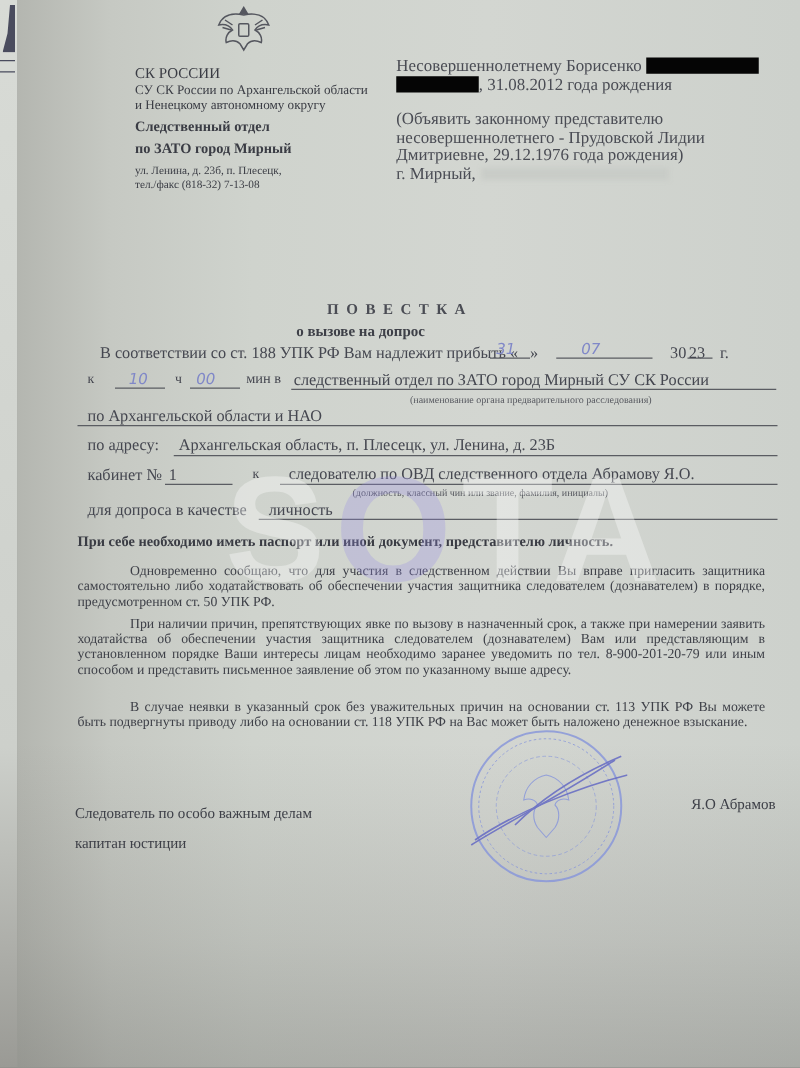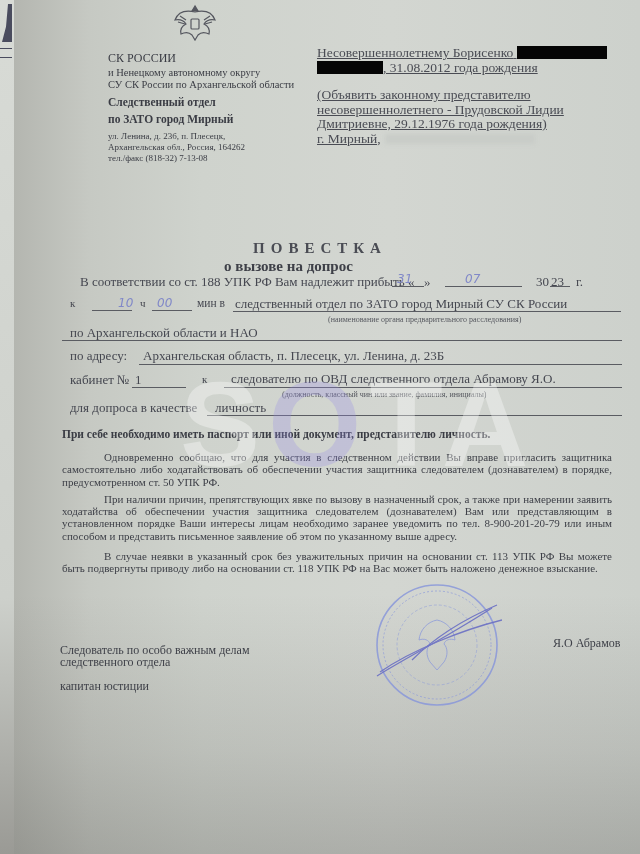--- a/index.html
+++ b/index.html
@@ -25,26 +25,26 @@
   .strip-mark { position: absolute; left: 2px; top: 4px; width: 10px; height: 38px; background: #4a4c5e; clip-path: polygon(60% 0, 100% 0, 100% 100%, 0 100%, 40% 60%); }
   .strip-lines { position: absolute; left: 0; top: 48px; width: 12px; height: 8px; border-top: 1px solid #4a4c5e; border-bottom: 1px solid #4a4c5e; }
   .emblem { position: absolute; left: 172px; top: 2px; width: 46px; height: 40px; }
 
   .header-left { position: absolute; left: 108px; top: 52px; width: 220px; text-align: left; font-size: 10.5px; line-height: 12.5px; color: #3a3c44; }
   .header-left .org { font-size: 12px; margin-bottom: 2px; }
   .header-left .dept { font-weight: bold; font-size: 11.5px; line-height: 13px; margin-top: 4px; }
   .header-left .addr { font-size: 9px; line-height: 11px; margin-top: 5px; }
 
   .header-right { position: absolute; left: 317px; top: 46px; width: 310px; font-size: 13.5px; line-height: 14.5px; color: #4a4c54; }
-  .header-right p { margin: 0; text-decoration: underline; }
+  .header-right p { margin: 0; }
   .redact { display: inline-block; background: #050505; height: 13px; vertical-align: -2px; }
   .blurred { display: inline-block; width: 150px; height: 10px; background: rgba(200,203,198,0.9); filter: blur(2px); vertical-align: -1px; margin-left: 4px; }
 
-  .title { position: absolute; left: 0; width: 640px; text-align: center; top: 240px; font-weight: bold; font-size: 15px; letter-spacing: 6px; color: #4a4c54; }
-  .subtitle { position: absolute; left: 0; width: 577px; text-align: center; top: 258px; font-weight: bold; font-size: 15px; color: #3e4048; }
+  .title { position: absolute; left: 0; width: 640px; text-align: center; top: 240px; font-weight: bold; font-size: 12px; letter-spacing: 6px; color: #4a4c54; }
+  .subtitle { position: absolute; left: 0; width: 577px; text-align: center; top: 258px; font-weight: bold; font-size: 12px; color: #3e4048; }
 
   .line-text { position: absolute; font-size: 13px; color: #454750; white-space: nowrap; }
   .ul { position: absolute; border-bottom: 1px solid #5a5c62; }
   .hand { position: absolute; font-family: "DejaVu Sans", sans-serif; font-style: italic; color: #8088c8; font-size: 12px; }
   .hint { position: absolute; font-size: 8px; color: #55575e; white-space: nowrap; }
 
   .bold-note { position: absolute; left: 62px; top: 428px; font-weight: bold; font-size: 11.5px; color: #3a3c44; white-space: nowrap; }
   .para { position: absolute; left: 62px; width: 550px; font-size: 11px; line-height: 12.3px; color: #3e4048; text-align: justify; }
   .para p { margin: 0; text-indent: 42px; }
 
@@ -70,26 +70,25 @@
   <g fill="none" stroke="#55575f" stroke-width="1.2">
     <path d="M23 4 L20 9 L26 9 Z" fill="#55575f"></path>
     <path d="M23 10 C14 8 6 10 3 18 C8 17 12 19 14 22 C10 24 8 28 9 32 C13 30 17 30 20 33 L23 38 L26 33 C29 30 33 30 37 32 C38 28 36 24 32 22 C34 19 38 17 43 18 C40 10 32 8 23 10 Z"></path>
     <rect x="19" y="17" width="8" height="10" rx="1"></rect>
     <path d="M8 14 L14 18 M38 14 L32 18 M6 20 L13 22 M40 20 L33 22"></path>
   </g>
 </svg>
 
 <div class="header-left">
   <div class="org">СК РОССИИ</div>
+  <div>СУ СК России по Архангельской области</div>
   <div>и Ненецкому автономному округу</div>
-  <div>СУ СК России по Архангельской области</div>
   <div class="dept">Следственный отдел</div>
   <div class="dept">по ЗАТО город Мирный</div>
   <div class="addr">ул. Ленина, д. 23б, п. Плесецк,</div>
-  <div class="addr" style="margin-top:0">Архангельская обл., Россия, 164262</div>
   <div class="addr" style="margin-top:0">тел./факс (818-32) 7-13-08</div>
 </div>
 
 <div class="header-right">
   <p><span>Несовершеннолетнему Борисенко</span> <span class="redact" style="width:90px"></span></p>
   <p><span class="redact" style="width:66px"></span><span>, 31.08.2012 года рождения</span></p>
   <p style="margin-top:13px">(Объявить законному представителю</p>
   <p>несовершеннолетнего - Прудовской Лидии</p>
   <p>Дмитриевне, 29.12.1976 года рождения)</p>
   <p><span>г. Мирный,</span><span class="blurred"></span></p>
@@ -104,21 +103,21 @@
 <div class="line-text" style="left:424px; top:274px">»</div>
 <div class="ul" style="left:445px; top:286px; width:77px"></div>
 <div class="hand" style="left:465px; top:272px">07</div>
 <div class="line-text" style="left:536px; top:274px">30</div>
 <div class="ul" style="left:550px; top:286px; width:20px"></div>
 <div class="line-text" style="left:551px; top:274px">23</div>
 <div class="line-text" style="left:576px; top:274px">г.</div>
 
 <div class="line-text" style="left:70px; top:297px; font-size:11px">к</div>
 <div class="ul" style="left:92px; top:310px; width:40px"></div>
-<div class="hand" style="left:118px; top:296px">10</div>
+<div class="hand" style="left:103px; top:296px">10</div>
 <div class="line-text" style="left:140px; top:297px; font-size:11px">ч</div>
 <div class="ul" style="left:152px; top:310px; width:40px"></div>
 <div class="hand" style="left:157px; top:296px">00</div>
 <div class="line-text" style="left:197px; top:297px; font-size:11.5px">мин в</div>
 <div class="ul" style="left:233px; top:311px; width:388px"></div>
 <div class="line-text" style="left:235px; top:296px">следственный отдел по ЗАТО город Мирный СУ СК России</div>
 <div class="hint" style="left:328px; top:315px">(наименование органа предварительного расследования)</div>
 
 <div class="ul" style="left:62px; top:340px; width:560px"></div>
 <div class="line-text" style="left:70px; top:325px">по Архангельской области и НАО</div>
@@ -137,28 +136,27 @@
 
 <div class="line-text" style="left:70px; top:400px">для допроса в качестве</div>
 <div class="ul" style="left:207px; top:415px; width:415px"></div>
 <div class="line-text" style="left:215px; top:400px">личность</div>
 
 <div class="bold-note">При себе необходимо иметь паспорт или иной документ, представителю личность.</div>
 
 <div class="para" style="top:451px">
   <p>Одновременно сообщаю, что для участия в следственном действии Вы вправе пригласить защитника самостоятельно либо ходатайствовать об обеспечении участия защитника следователем (дознавателем) в порядке, предусмотренном ст. 50 УПК РФ.</p>
   <p style="margin-top:5px">При наличии причин, препятствующих явке по вызову в назначенный срок, а также при намерении заявить ходатайства об обеспечении участия защитника следователем (дознавателем) Вам или представляющим в установленном порядке Ваши интересы лицам необходимо заранее уведомить по тел. 8-900-201-20-79 или иным способом и представить письменное заявление об этом по указанному выше адресу.</p>
-  <p style="margin-top:8px">В случае неявки в указанный срок без уважительных причин на основании ст. 113 УПК РФ Вы можете быть подвергнуты приводу либо на основании ст. 118 УПК РФ на Вас может быть наложено денежное взыскание.</p>
+  <p style="margin-top:18px">В случае неявки в указанный срок без уважительных причин на основании ст. 113 УПК РФ Вы можете быть подвергнуты приводу либо на основании ст. 118 УПК РФ на Вас может быть наложено денежное взыскание.</p>
 </div>
 
 <div class="watermark"><span>S</span><span class="o">O</span><span>TA</span></div>
 
 <div class="signer">
   <div>Следователь по особо важным делам</div>
-  <div>следственного отдела</div>
   <div class="rank">капитан юстиции</div>
 </div>
 
 <svg class="stamp" viewBox="0 0 130 130">
   <g fill="none" stroke="#8a98da" opacity="0.85">
     <circle cx="65" cy="65" r="60" stroke-width="1.6"></circle>
     <circle cx="65" cy="65" r="54" stroke-width="0.8" stroke-dasharray="2 2"></circle>
     <circle cx="65" cy="65" r="40" stroke-width="0.6" stroke-dasharray="3 2"></circle>
     <path d="M65 40 C55 42 48 50 47 60 C52 58 57 60 58 64 C54 68 54 76 58 82 L65 90 L72 82 C76 76 76 68 72 64 C73 60 78 58 83 60 C82 50 75 42 65 40 Z" stroke-width="0.9"></path>
   </g>

